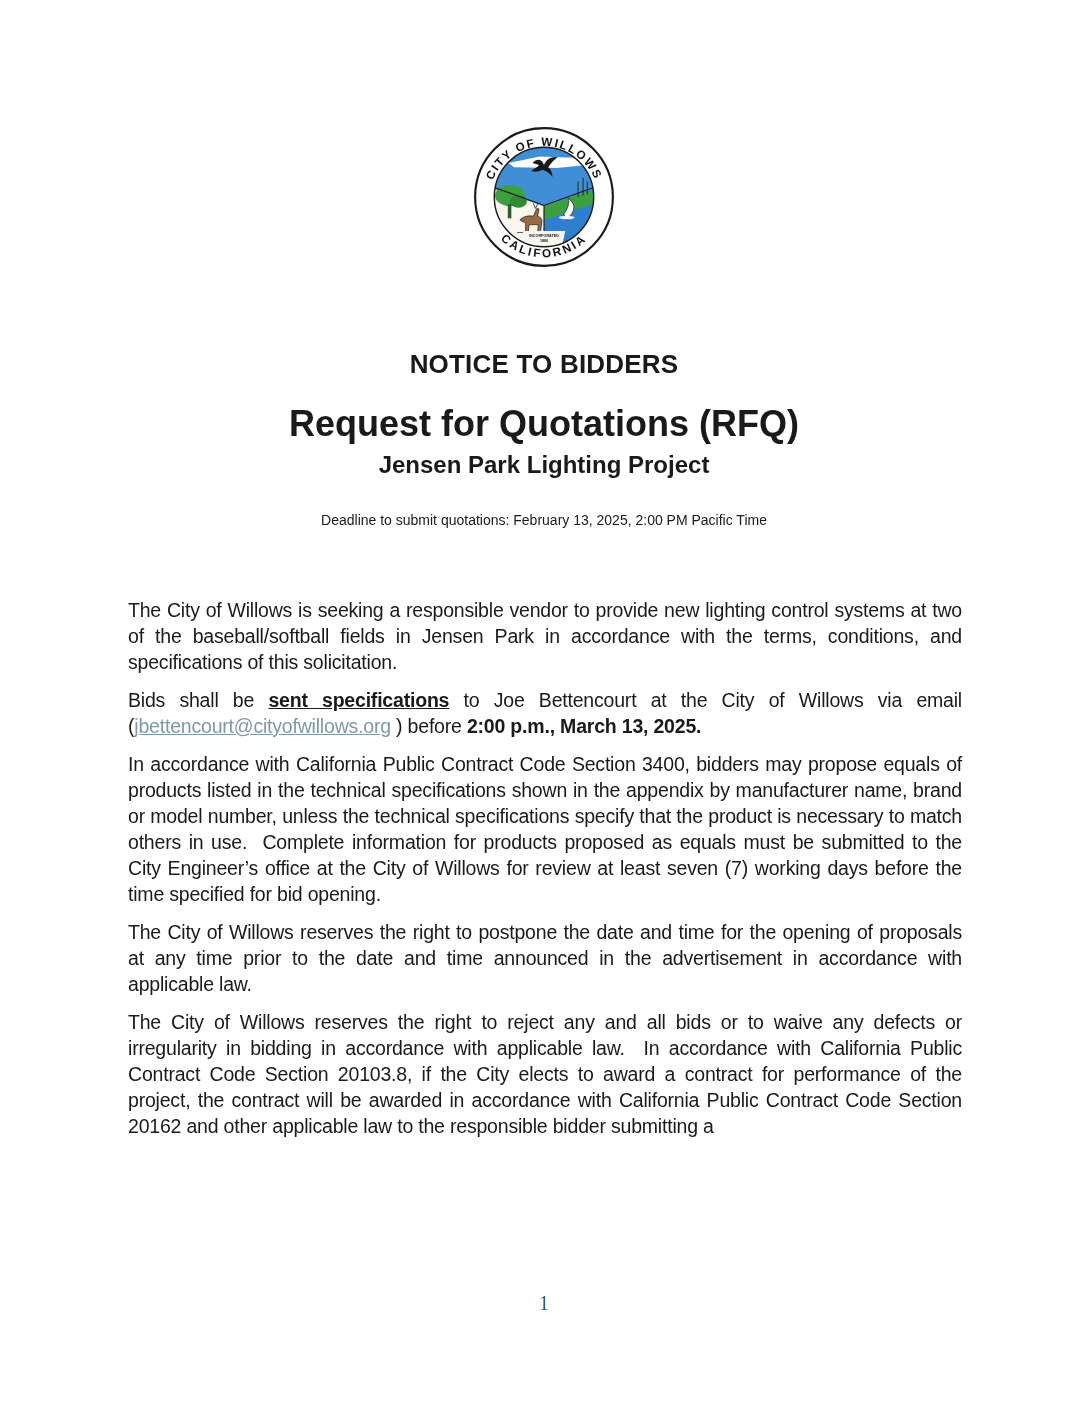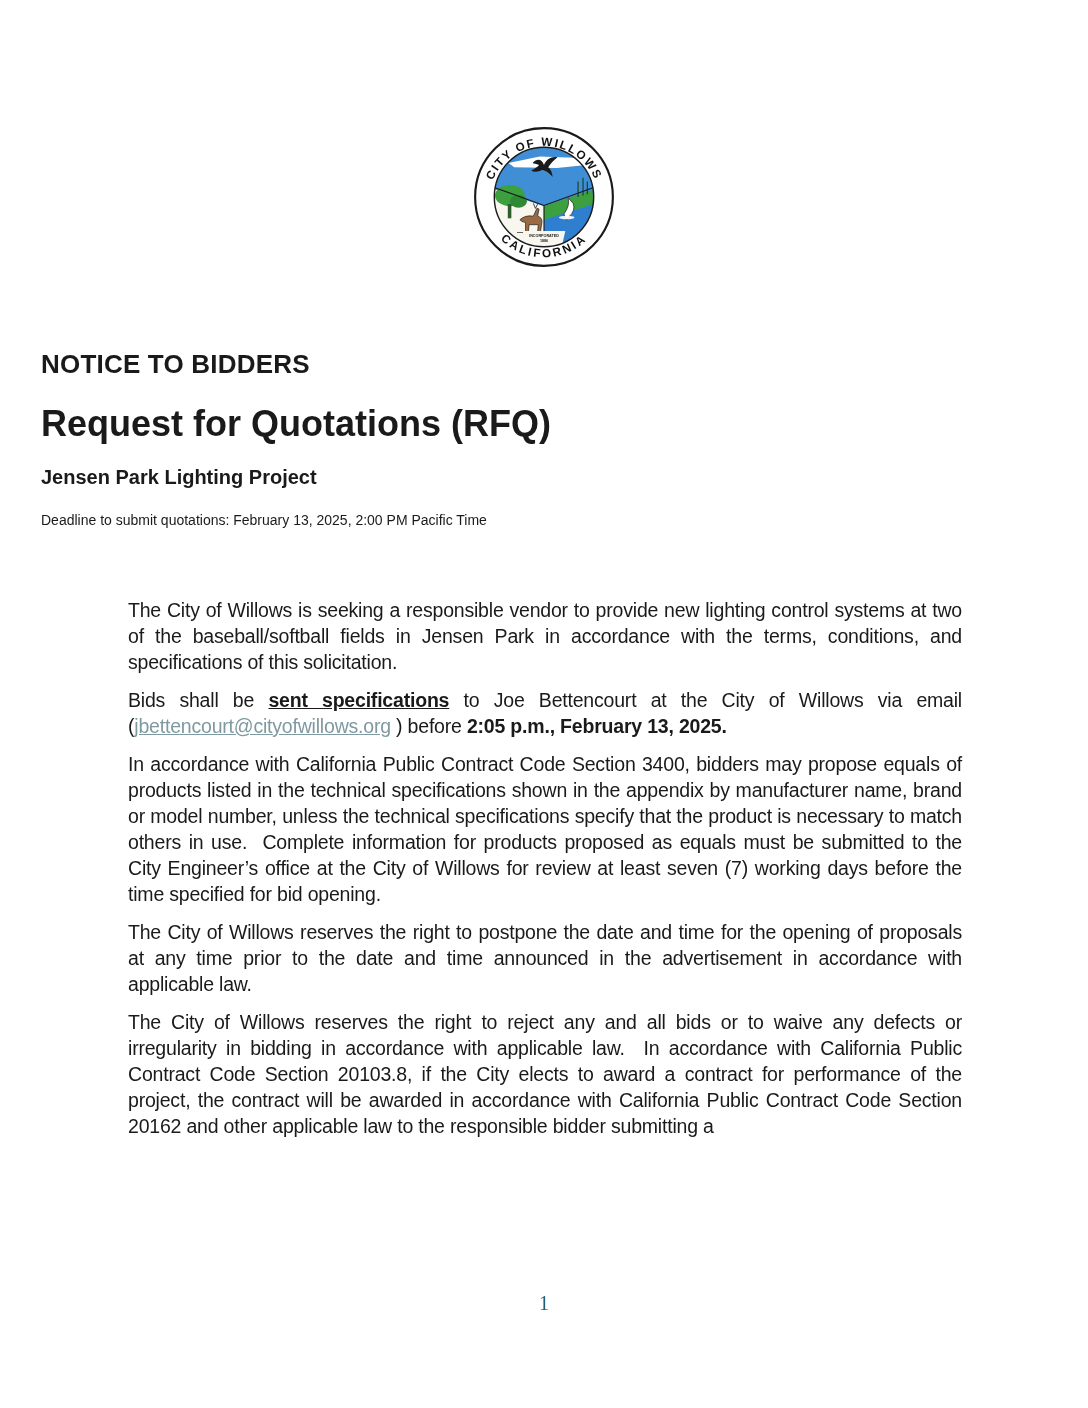--- a/index.html
+++ b/index.html
@@ -24,26 +24,26 @@
     left: 473px;
     width: 142px;
     height: 142px;
   }
   .seal svg { width: 100%; height: 100%; display: block; }
   .seal text { font-family: "Liberation Sans", sans-serif; }
   .centered {
     position: absolute;
     left: 0;
     width: 100%;
+    text-align: center;
     white-space: nowrap;
-    padding-left: 41px;
   }
   .doc-title    { top: 349px; font-size: 26px; font-weight: bold; letter-spacing: 0.2px; }
   .doc-subtitle { top: 403px; font-size: 36px; font-weight: bold; }
-  .project-name { top: 466px; font-size: 20px; font-weight: bold; }
+  .project-name { top: 451px; font-size: 24px; font-weight: bold; }
   .deadline     { top: 512px; font-size: 14px; }
   .body-text {
     position: absolute;
     top: 597px;
     left: 128px;
     width: 834px;
     font-size: 19.5px;
     line-height: 26px;
     letter-spacing: -0.2px;
     text-align: justify;
@@ -139,21 +139,21 @@
   </div>
 
   <div class="centered doc-title">NOTICE TO BIDDERS</div>
   <div class="centered doc-subtitle">Request for Quotations (RFQ)</div>
   <div class="centered project-name">Jensen Park Lighting Project</div>
   <div class="centered deadline">Deadline to submit quotations: February 13, 2025, 2:00 PM Pacific Time</div>
 
   <div class="body-text">
     <p>The City of Willows is seeking a responsible vendor to provide new lighting control systems at two of the baseball/softball fields in Jensen Park in accordance with the terms, conditions, and specifications of this solicitation.</p>
 
-    <p><span>Bids shall be </span><span class="bold-underline">sent specifications</span><span> to Joe Bettencourt at the City of Willows via email (</span><a class="email-link">jbettencourt@cityofwillows.org</a><span> ) before </span><span class="bold">2:05 p.m., February 13, 2025.</span></p>
+    <p><span>Bids shall be </span><span class="bold-underline">sent specifications</span><span> to Joe Bettencourt at the City of Willows via email (</span><a class="email-link">jbettencourt@cityofwillows.org</a><span> ) before </span><span class="bold">2:00 p.m., March 13, 2025.</span></p>
 
     <p>In accordance with California Public Contract Code Section 3400, bidders may propose equals of products listed in the technical specifications shown in the appendix by manufacturer name, brand or model number, unless the technical specifications specify that the product is necessary to match others in use.&nbsp; Complete information for products proposed as equals must be submitted to the City Engineer’s office at the City of Willows for review at least seven (7) working days before the time specified for bid opening.</p>
     <p>The City of Willows reserves the right to postpone the date and time for the opening of proposals at any time prior to the date and time announced in the advertisement in accordance with applicable law.</p>
     <p>The City of Willows reserves the right to reject any and all bids or to waive any defects or irregularity in bidding in accordance with applicable law.&nbsp; In accordance with California Public Contract Code Section 20103.8, if the City elects to award a contract for performance of the project, the contract will be awarded in accordance with California Public Contract Code Section 20162 and other applicable law to the responsible bidder submitting a</p>
   </div>
 
   <div class="page-num">1</div>
 
 </div>
 

